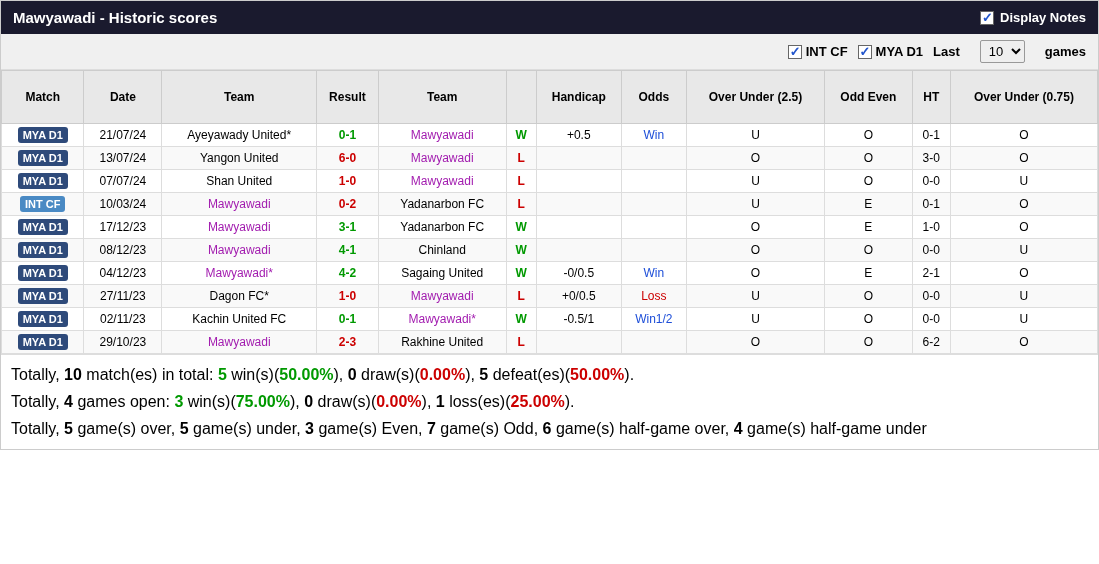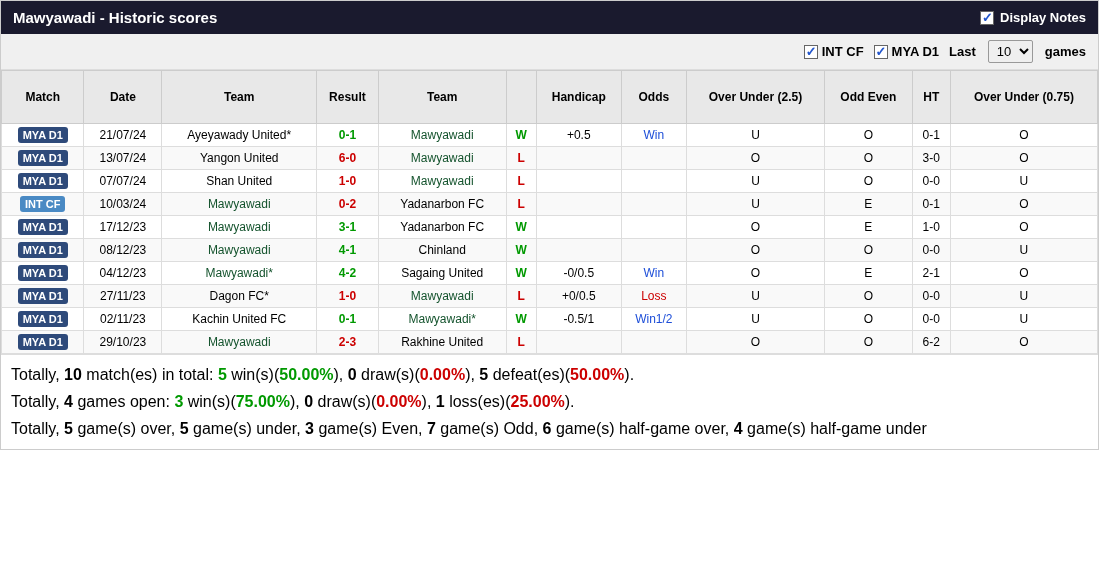--- a/index.html
+++ b/index.html
@@ -48,21 +48,21 @@
       display: flex;
       align-items: center;
       gap: 4px;
       font-size: 13px;
       font-weight: bold;
     }
 
     .filter-bar .last-group {
       display: flex;
       align-items: center;
-      gap: 12px;
+      gap: 20px;
       font-size: 13px;
       font-weight: bold;
     }
 
     .filter-bar select {
       border: 1px solid #999;
       padding: 2px 4px;
       font-size: 13px;
       border-radius: 2px;
     }
@@ -109,21 +109,21 @@
       padding: 2px 5px;
       border-radius: 3px;
       font-size: 11px;
       font-weight: bold;
       white-space: nowrap;
     }
 
     .result-green { color: #009900; font-weight: bold; }
     .result-red { color: #cc0000; font-weight: bold; }
 
-    .team-red { color: #14532d; }
+    .team-red { color: #a21caf; }
     .team-black { color: #000; }
 
     .wl-w { color: #009900; font-weight: bold; }
     .wl-l { color: #cc0000; font-weight: bold; }
 
     .win-text { color: #1d4ed8; }
     .loss-text { color: #cc0000; }
 
     .footer-stats {
       padding: 6px 10px;

